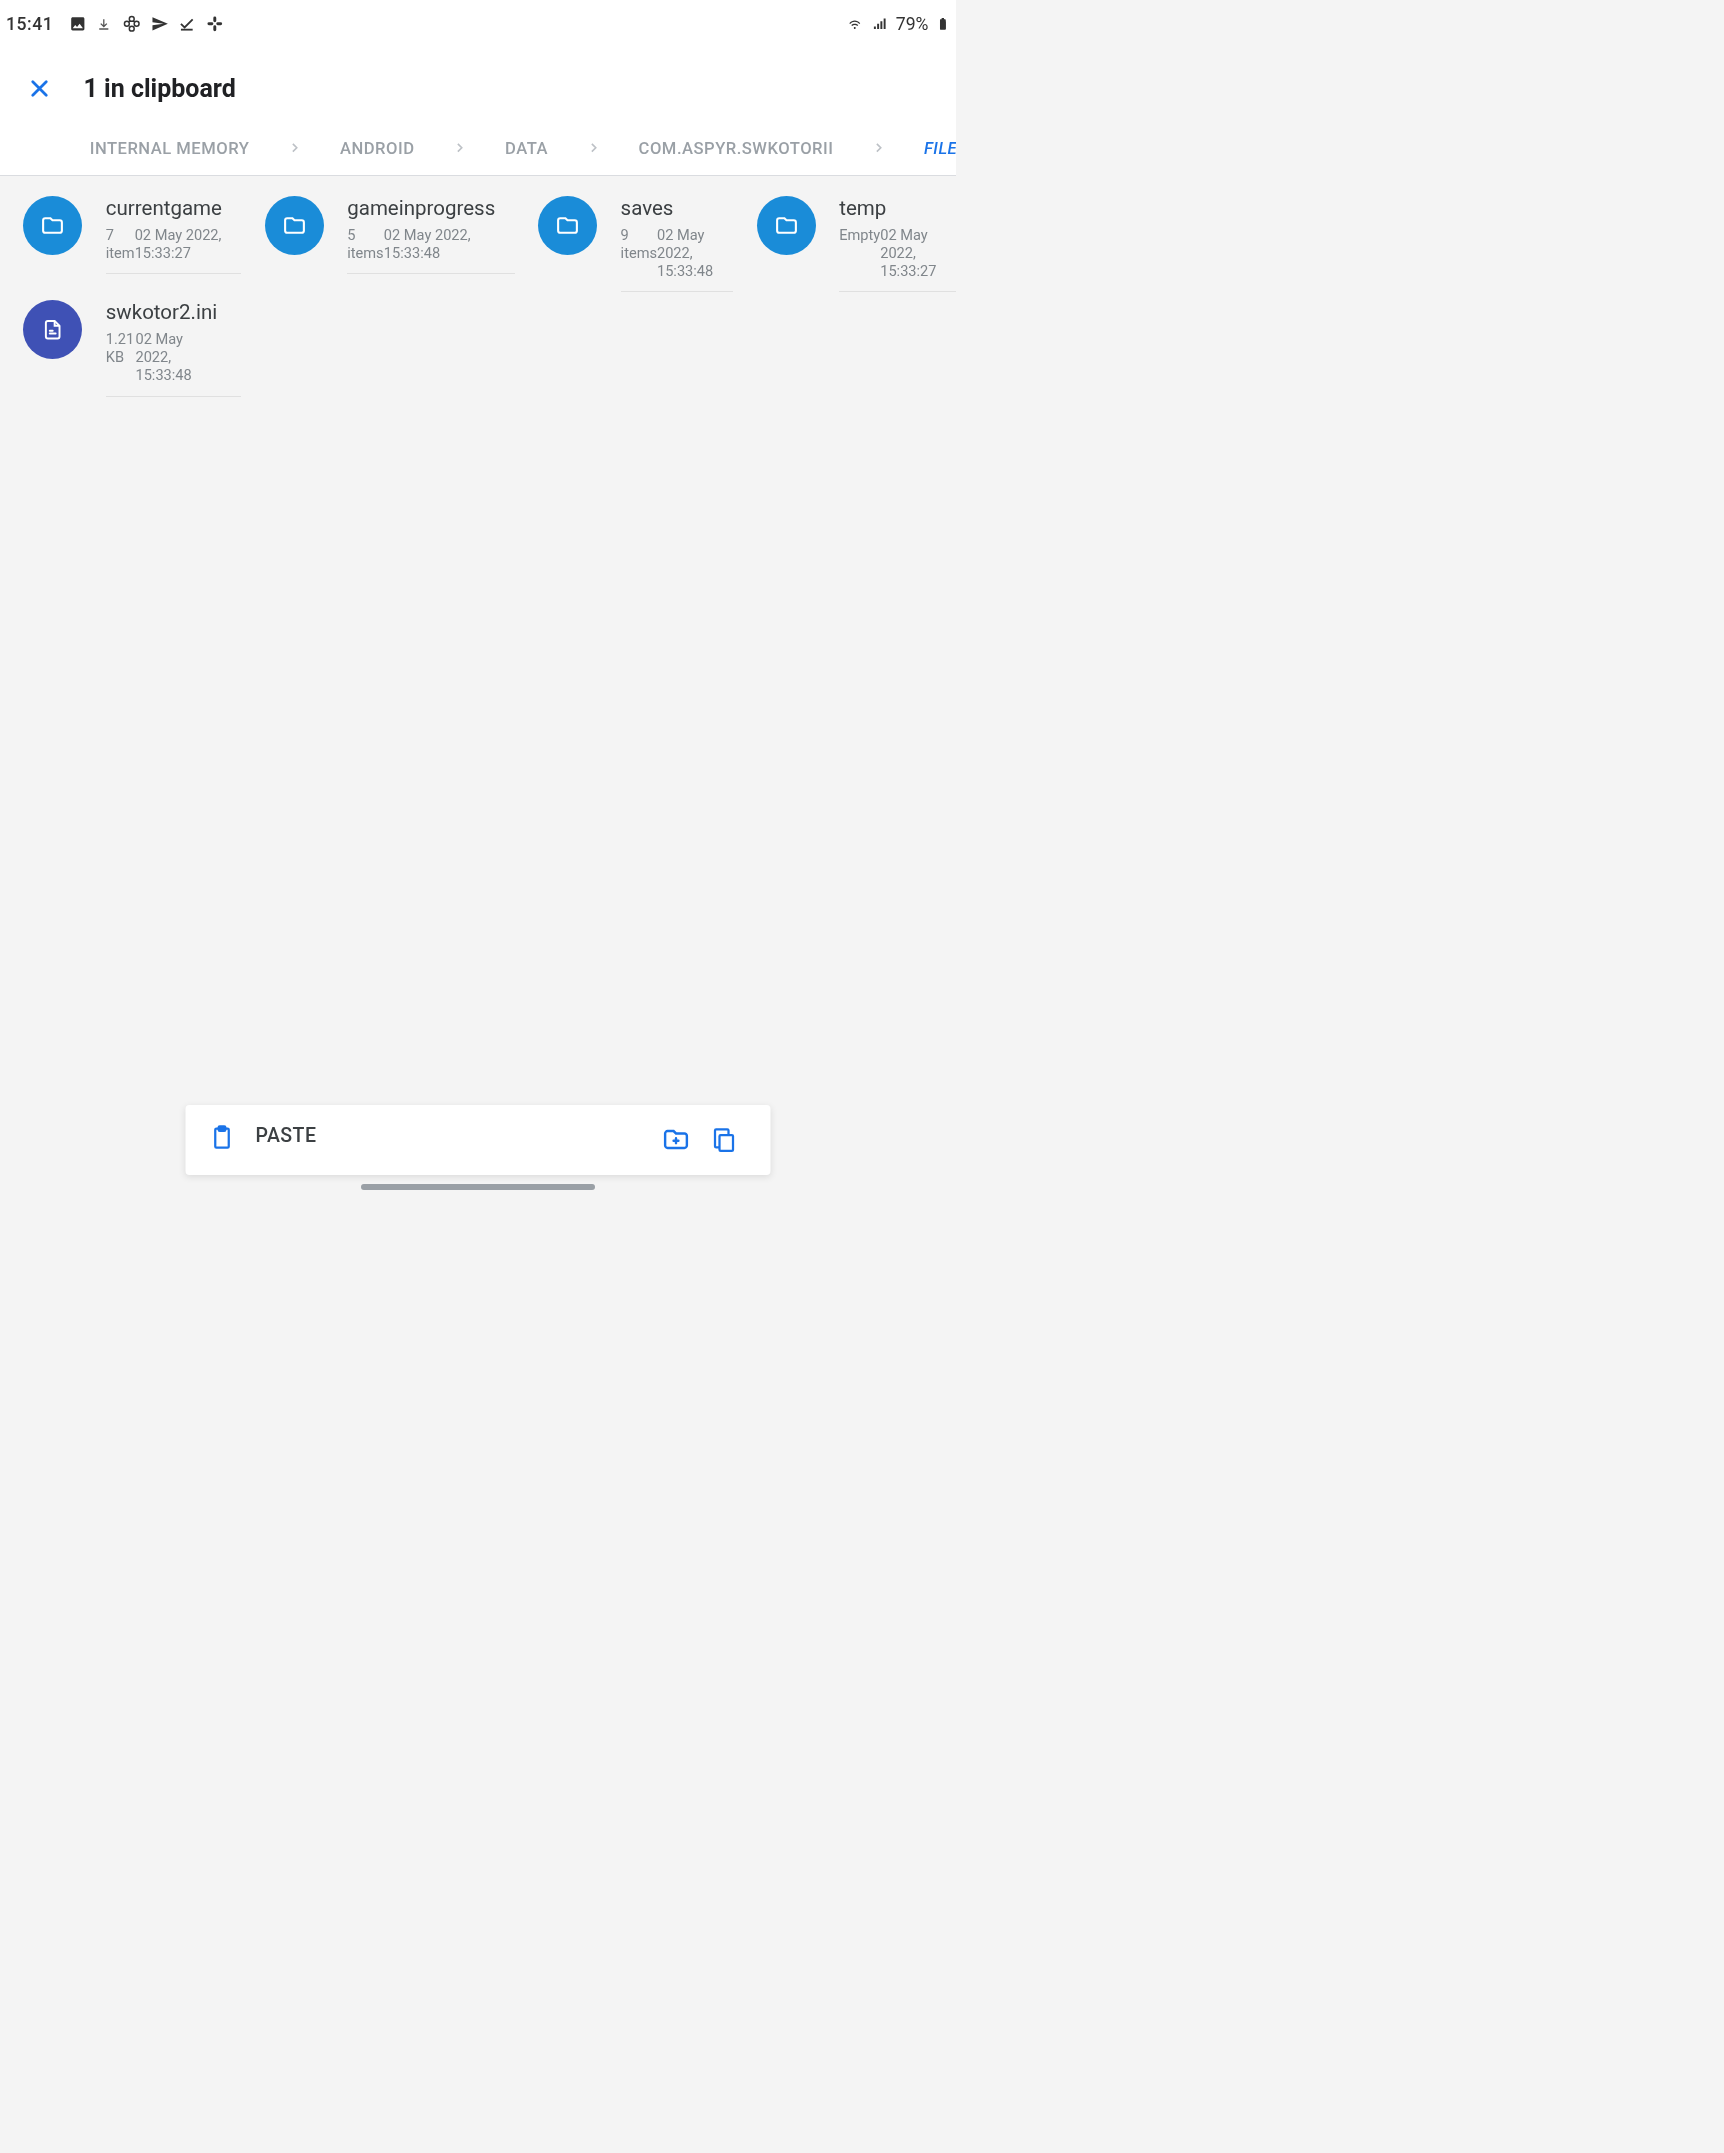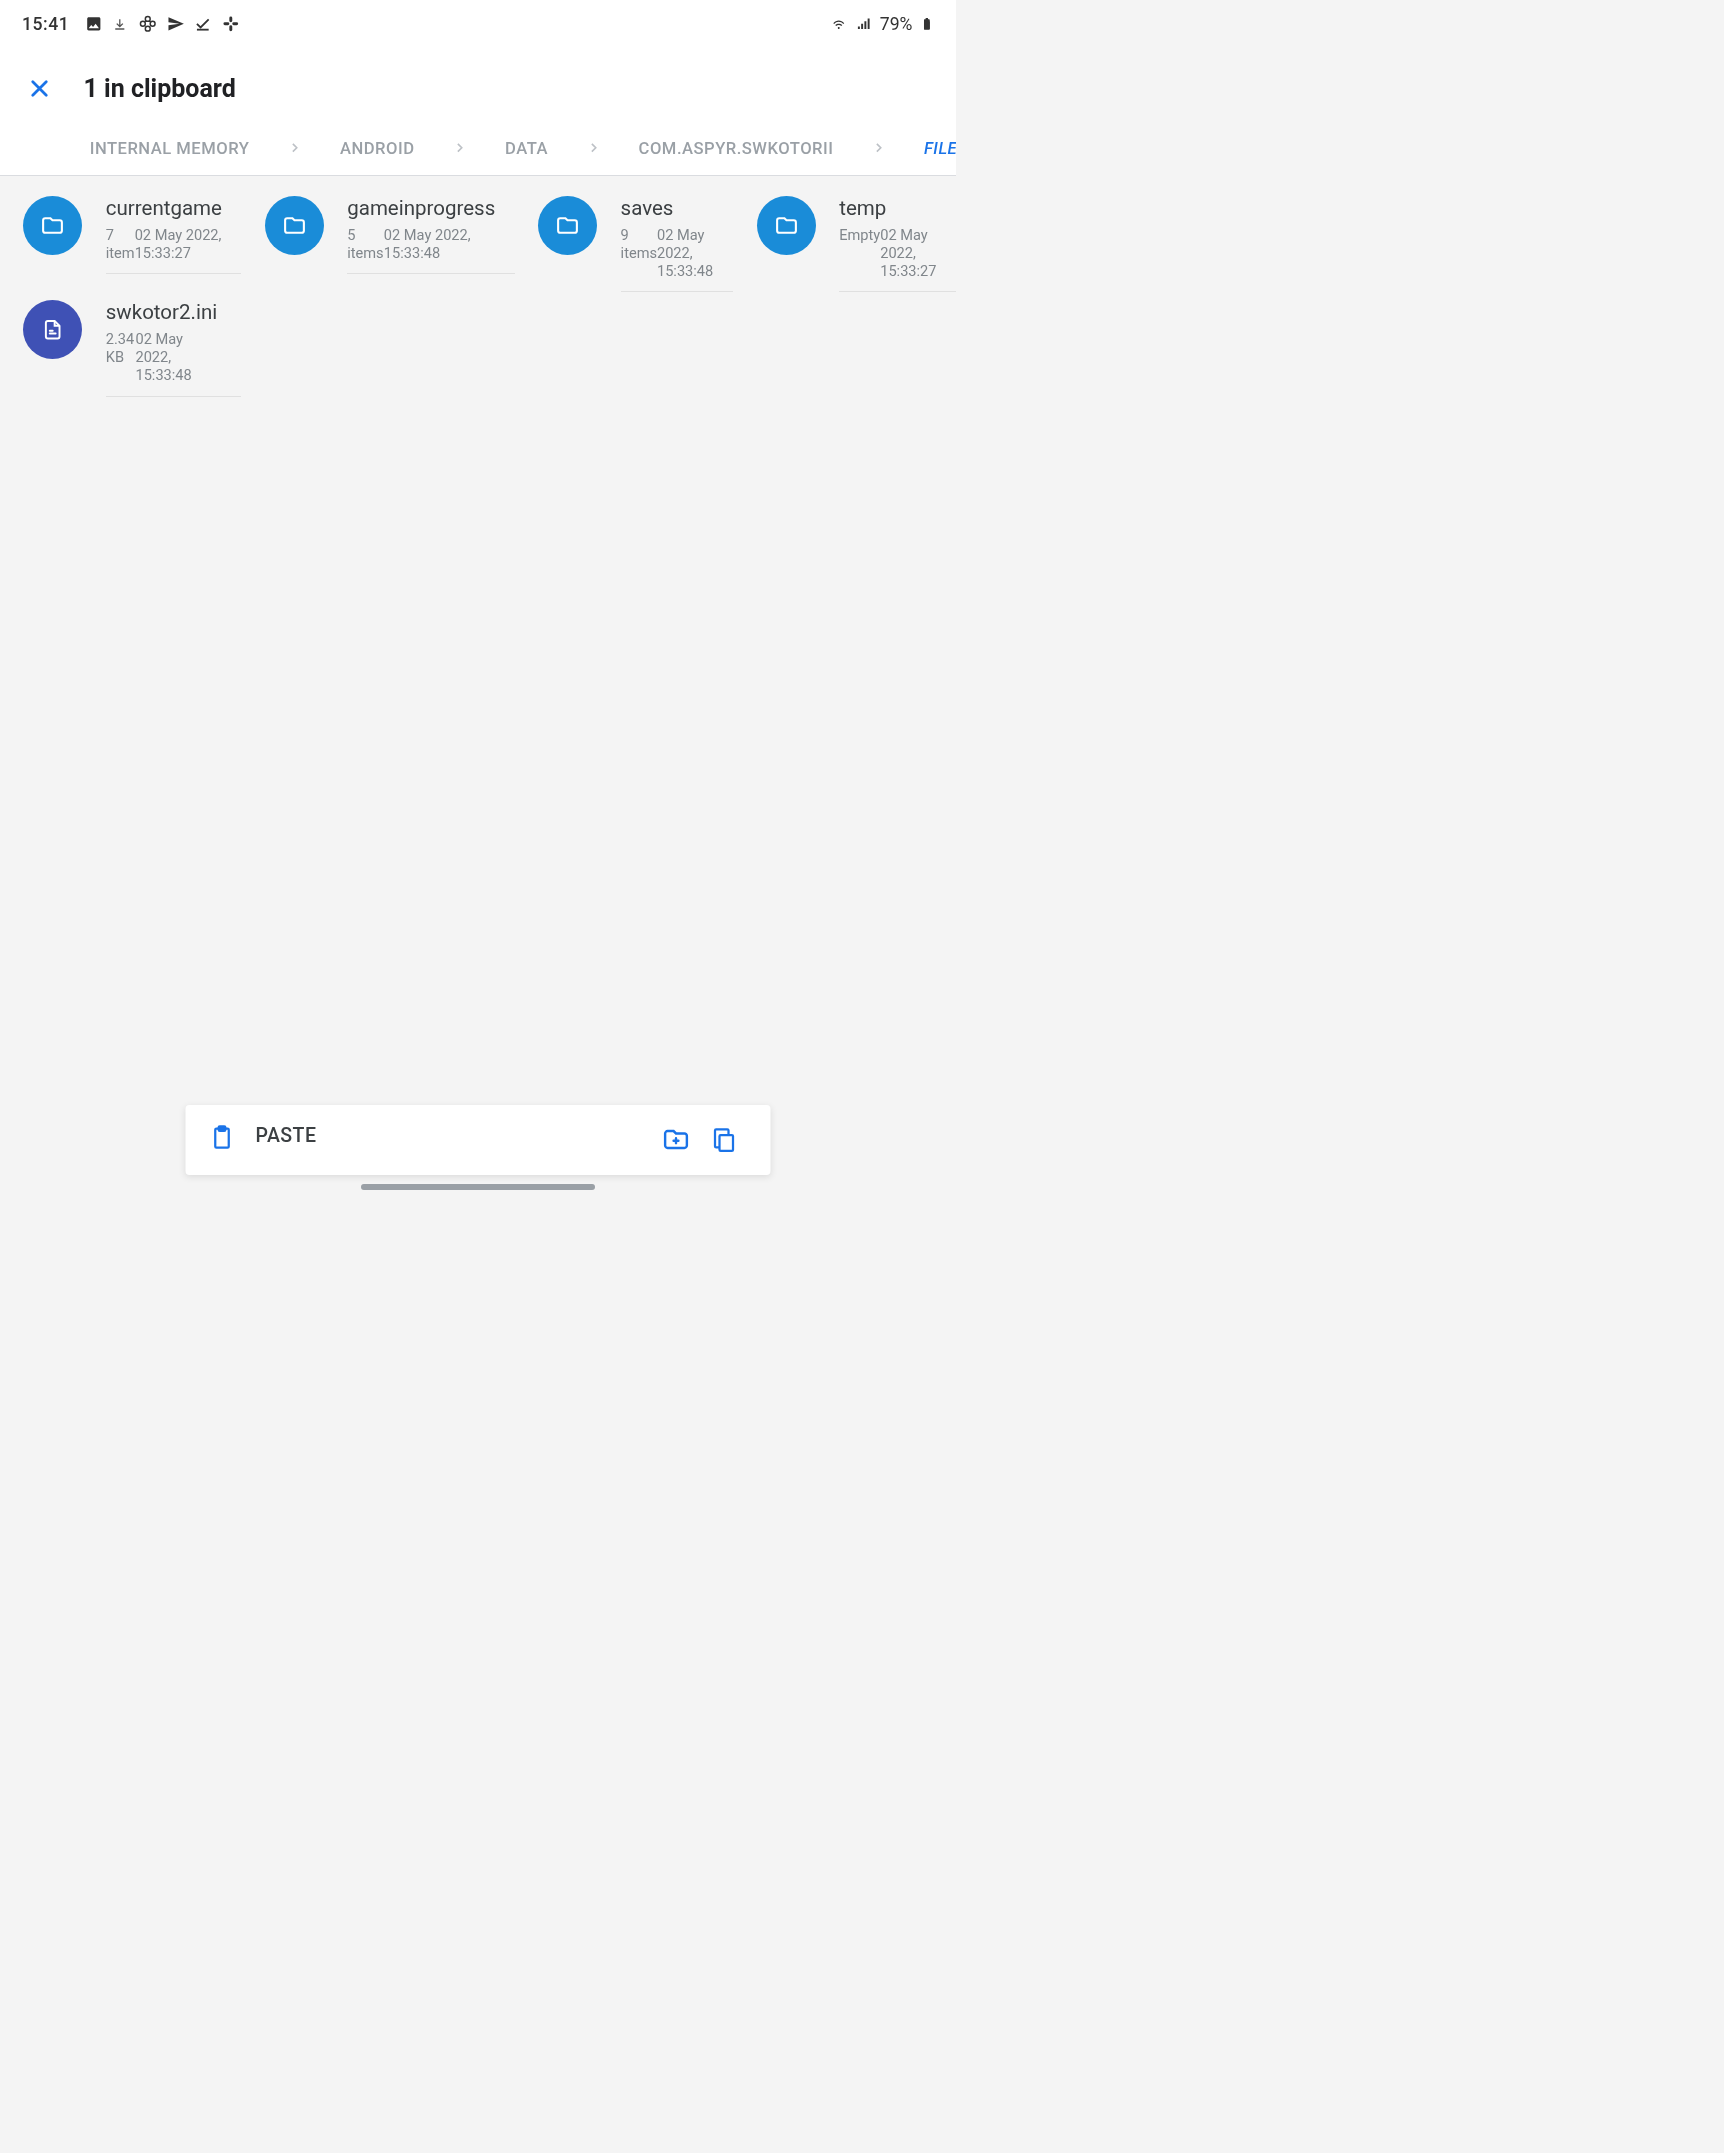--- a/index.html
+++ b/index.html
@@ -13,21 +13,21 @@
     position: relative;
     overflow: hidden;
   }
 
   
   .status-bar {
     height: 47px;
     display: flex;
     align-items: center;
     justify-content: space-between;
-    padding: 0 22px;
+    padding: 0 6px;
     background: #fff;
     font-size: 17.6px;
     color: #333;
   }
   .status-left { display: flex; align-items: center; gap: 9.8px; }
   .status-time { font-weight: 500; letter-spacing: 0.5px; margin-right: 5.9px; }
   .status-right { display: flex; align-items: center; gap: 5.9px; }
   .status-icon { display: inline-flex; align-items: center; justify-content: center; }
   .battery-text { font-size: 17.6px; font-weight: 400; margin-right: 2px; }
 
@@ -333,21 +333,21 @@
       <div class="file-icon-wrap file">
         <svg width="23.4" height="23.4" viewBox="0 0 24 24" fill="none" stroke="#fff" stroke-width="2">
           <path d="M14 3H7c-1 0-2 1-2 2v14c0 1 1 2 2 2h10c1 0 2-1 2-2V8l-5-5z"></path>
           <path d="M14 3v5h5"></path>
           <path d="M9 16h6M9 13h3" stroke-linecap="round"></path>
         </svg>
       </div>
       <div class="file-body">
         <div class="file-name">swkotor2.ini</div>
         <div class="file-meta">
-          <span>2.34 KB</span>
+          <span>1.21 KB</span>
           <span>02 May 2022, 15:33:48</span>
         </div>
       </div>
     </div>
   </div>
 
 <div class="bottom-bar">
   <div class="paste-btn">
     <span>
       <svg width="27" height="27" viewBox="0 0 24 24" fill="none" stroke="#1a73e8" stroke-width="2">

